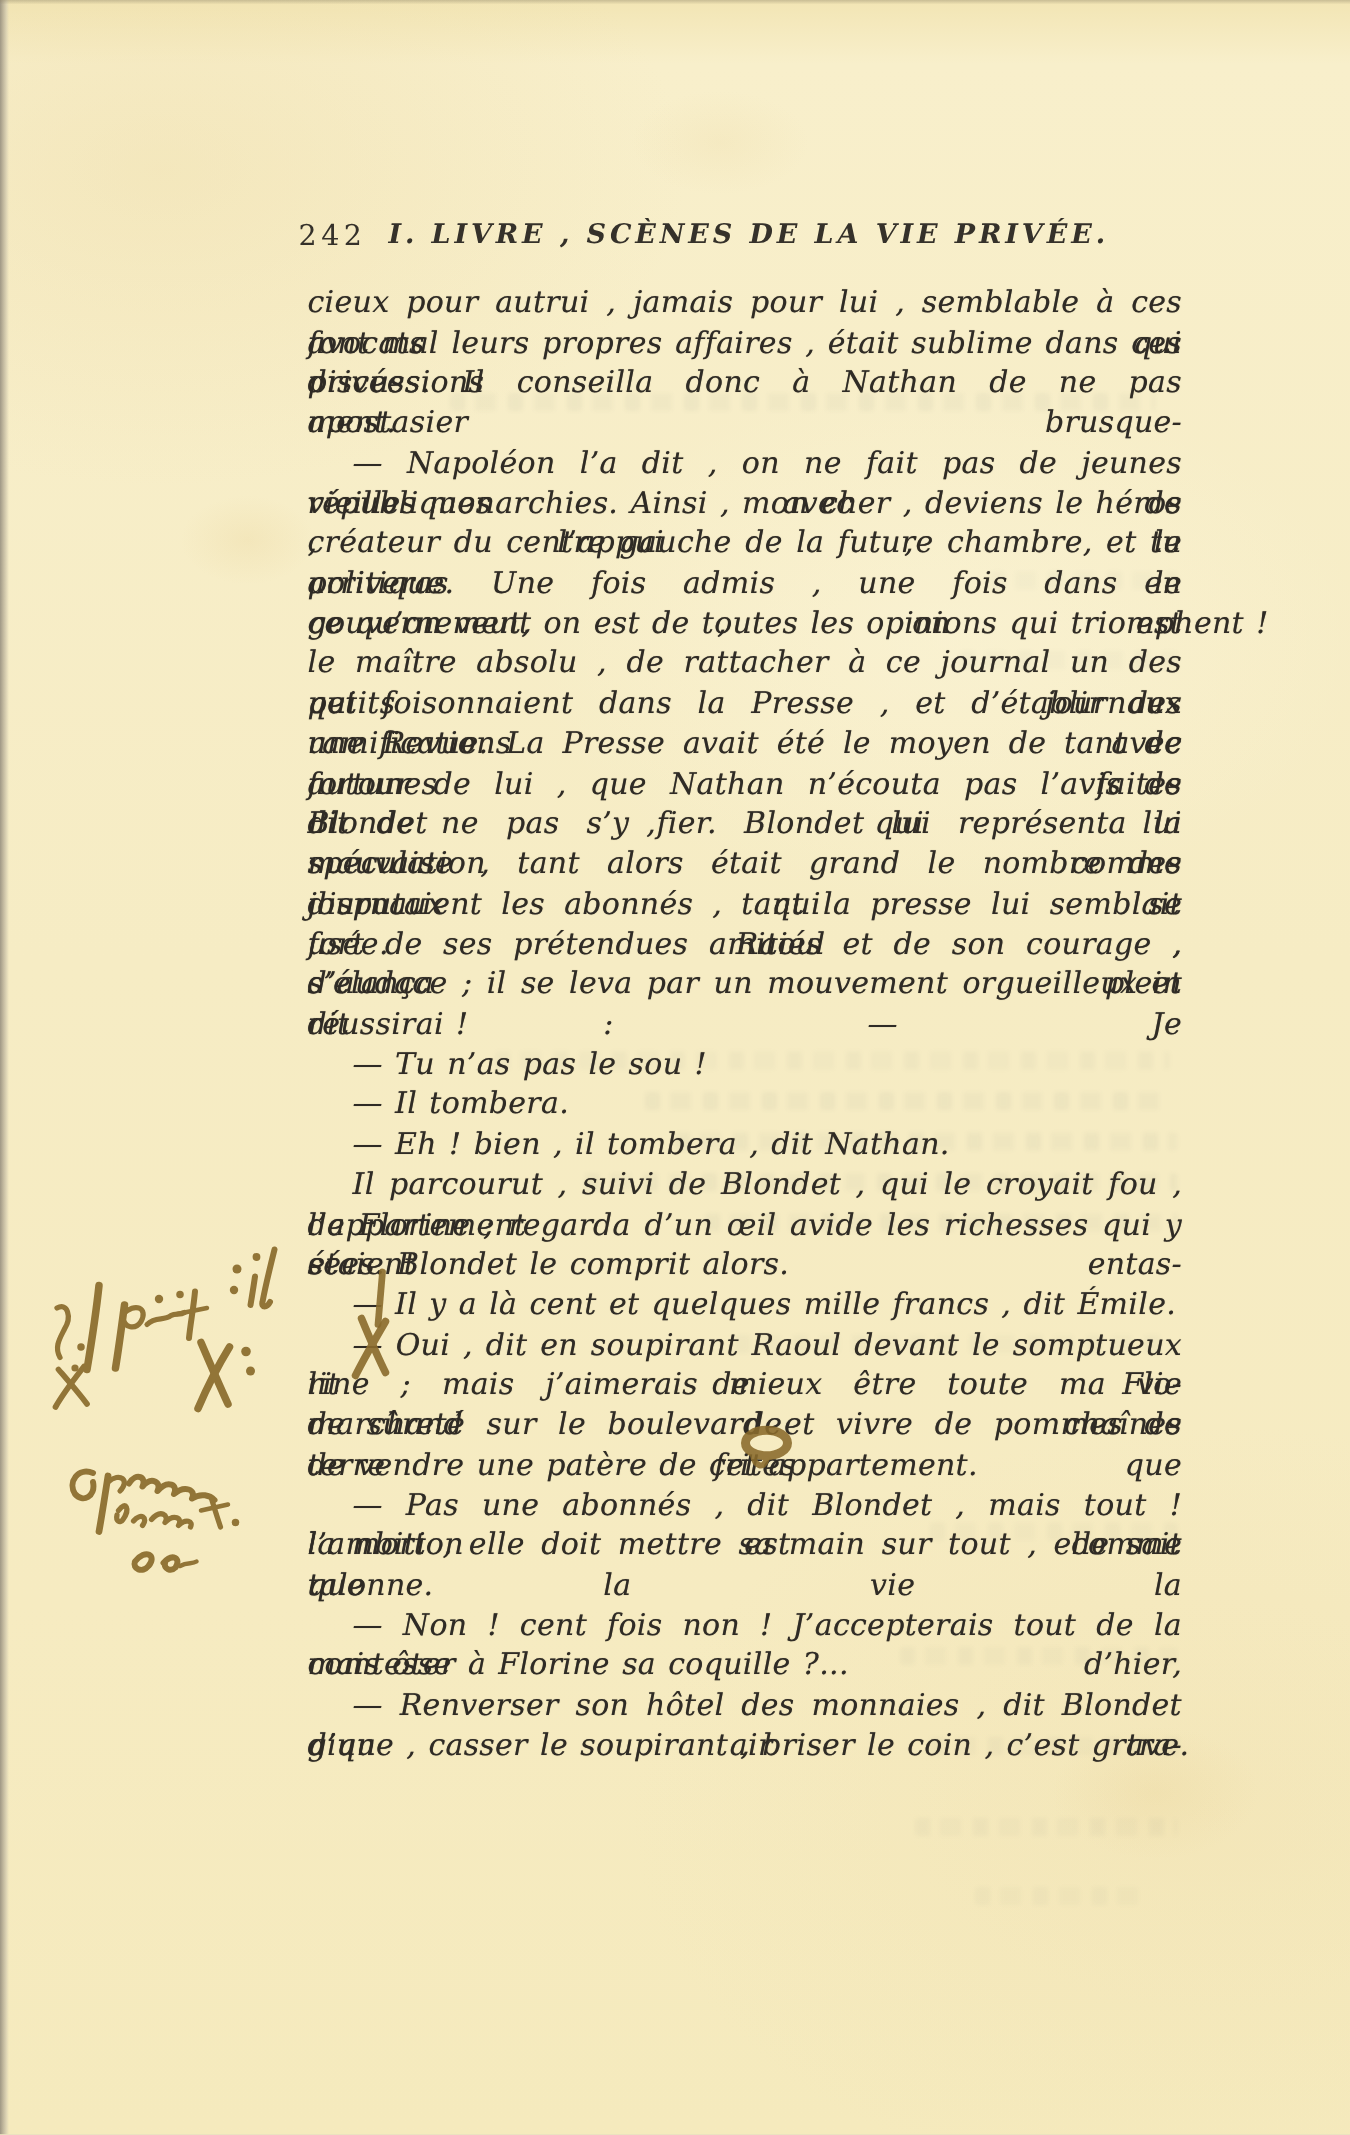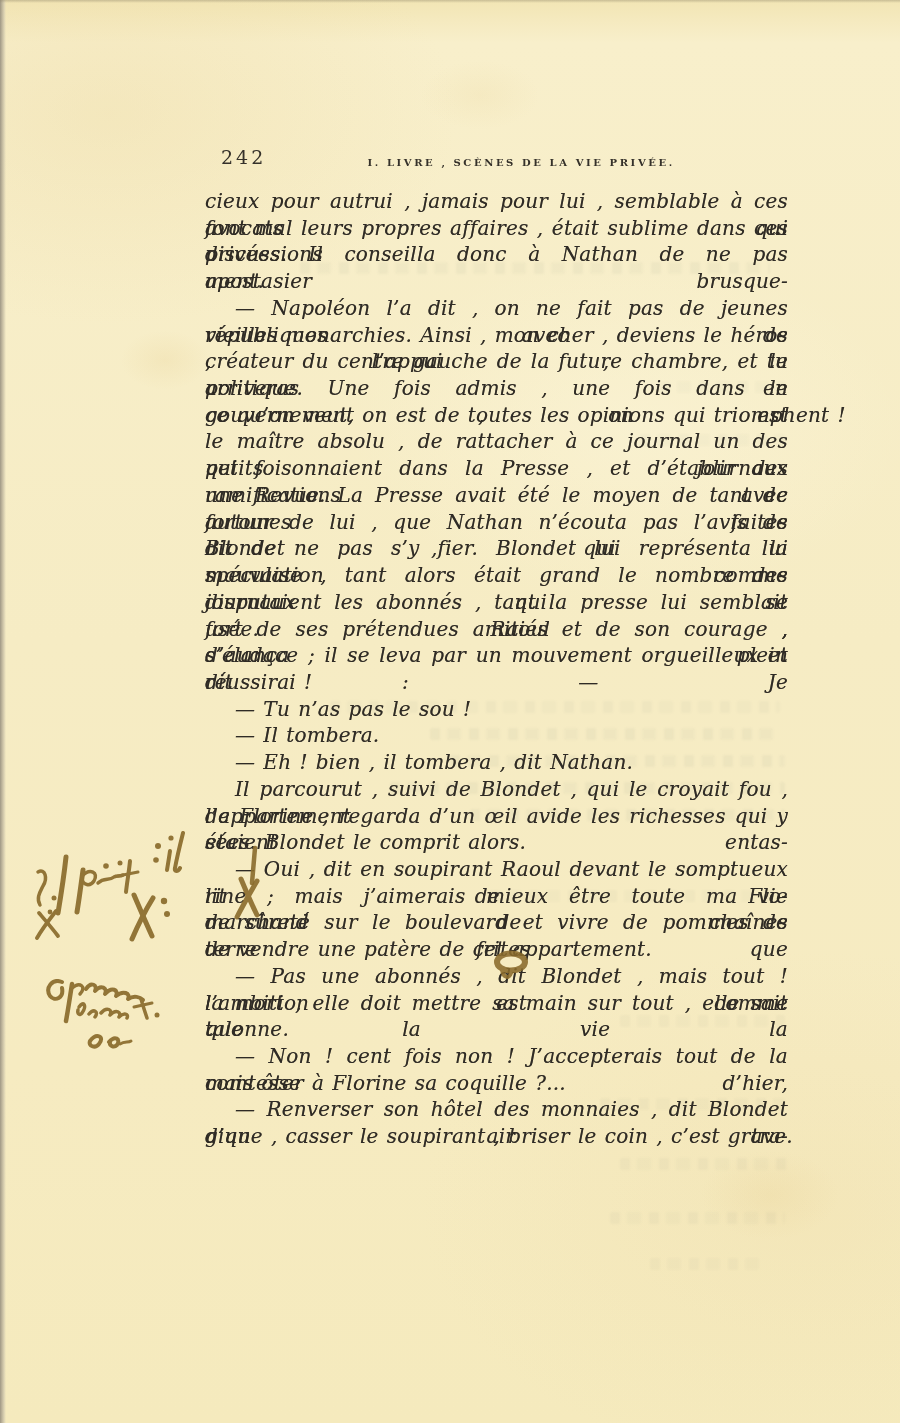--- a/index.html
+++ b/index.html
@@ -16,24 +16,24 @@
   }
   .edge-left{position:absolute;left:0;top:0;width:6px;height:100%;
     background:linear-gradient(90deg,#90897a 0,#b7ae97 35%,#d9d0b2 70%,rgba(217,208,178,0) 100%);opacity:.85;}
   .edge-top{position:absolute;left:0;top:0;width:100%;height:3px;
     background:linear-gradient(180deg,rgba(150,140,110,.45),rgba(150,140,110,0));}
   .stain{position:absolute;border-radius:50%;pointer-events:none;}
   .stain.s1{left:120px;top:330px;width:90px;height:60px;background:radial-gradient(ellipse,rgba(226,198,130,.18),transparent 70%);}
   .stain.s2{left:700px;top:1150px;width:140px;height:90px;background:radial-gradient(ellipse,rgba(226,198,130,.16),transparent 70%);}
   .stain.s3{left:420px;top:60px;width:120px;height:70px;background:radial-gradient(ellipse,rgba(228,203,140,.14),transparent 70%);}
 
-  .header{position:absolute;left:221px;top:146px;width:583px;display:flex;align-items:flex-end;}
+  .header{position:absolute;left:199px;top:146px;width:583px;display:flex;align-items:flex-start;}
   .pagenum{font-size:19px;letter-spacing:3px;color:#35312a;}
-  .running-title{flex:1;text-align:center;font-size:10px;font-weight:700;letter-spacing:2.6px;
-    color:#35312a;margin-right:28px;white-space:nowrap;}
+  .running-title{flex:1;text-align:center;font-size:18px;font-weight:700;letter-spacing:2.6px;
+    color:#35312a;margin-right:28px;white-space:nowrap;font-style:italic;}
 
   .text-block{position:absolute;left:205px;top:188px;width:583px;font-style:italic;}
   .line{
     font-size:20px;line-height:26.72px;height:26.72px;white-space:nowrap;
     letter-spacing:.2px;word-spacing:1.6px;
     text-shadow:0 0 .5px rgba(47,43,37,.55);
   }
   .line.j{white-space:normal;text-align:justify;text-align-last:justify;}
   .line.indent{text-indent:30px;}
 
@@ -93,20 +93,21 @@
       <div class="line j">disputaient les abonnés , tant la presse lui semblait usée. Raoul ,</div>
       <div class="line j">fort de ses prétendues amitiés et de son courage , s’élança plein</div>
       <div class="line j">d’audace ; il se leva par un mouvement orgueilleux et dit : — Je</div>
       <div class="line">réussirai !</div>
       <div class="line indent">— Tu n’as pas le sou !</div>
       <div class="line indent">— Il tombera.</div>
       <div class="line indent">— Eh ! bien , il tombera , dit Nathan.</div>
       <div class="line indent j">Il parcourut , suivi de Blondet , qui le croyait fou , l’appartement</div>
       <div class="line j">de Florine ; regarda d’un œil avide les richesses qui y étaient entas-</div>
       <div class="line">sées. Blondet le comprit alors.</div>
+      <div class="line indent">— Il y a là cent et quelques mille francs , dit Émile.</div>
       <div class="line indent j">— Oui , dit en soupirant Raoul devant le somptueux lit de Flo-</div>
       <div class="line j">rine ; mais j’aimerais mieux être toute ma vie marchand de chaînes</div>
       <div class="line j">de sûreté sur le boulevard et vivre de pommes de terre frites que</div>
       <div class="line">de vendre une patère de cet appartement.</div>
       <div class="line indent j">— Pas une abonnés , dit Blondet , mais tout ! l’ambition est comme</div>
       <div class="line j">la mort , elle doit mettre sa main sur tout , elle sait que la vie la</div>
       <div class="line">talonne.</div>
       <div class="line indent j">— Non ! cent fois non ! J’accepterais tout de la comtesse d’hier,</div>
       <div class="line">mais ôter à Florine sa coquille ?...</div>
       <div class="line indent j">— Renverser son hôtel des monnaies , dit Blondet d’un air tra-</div>

